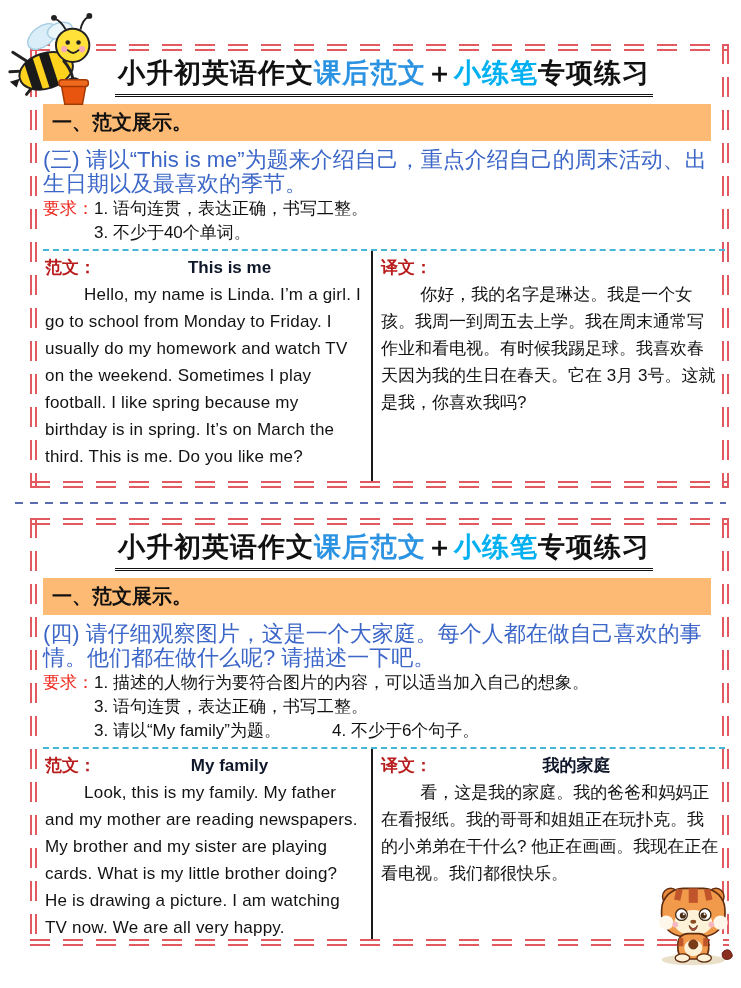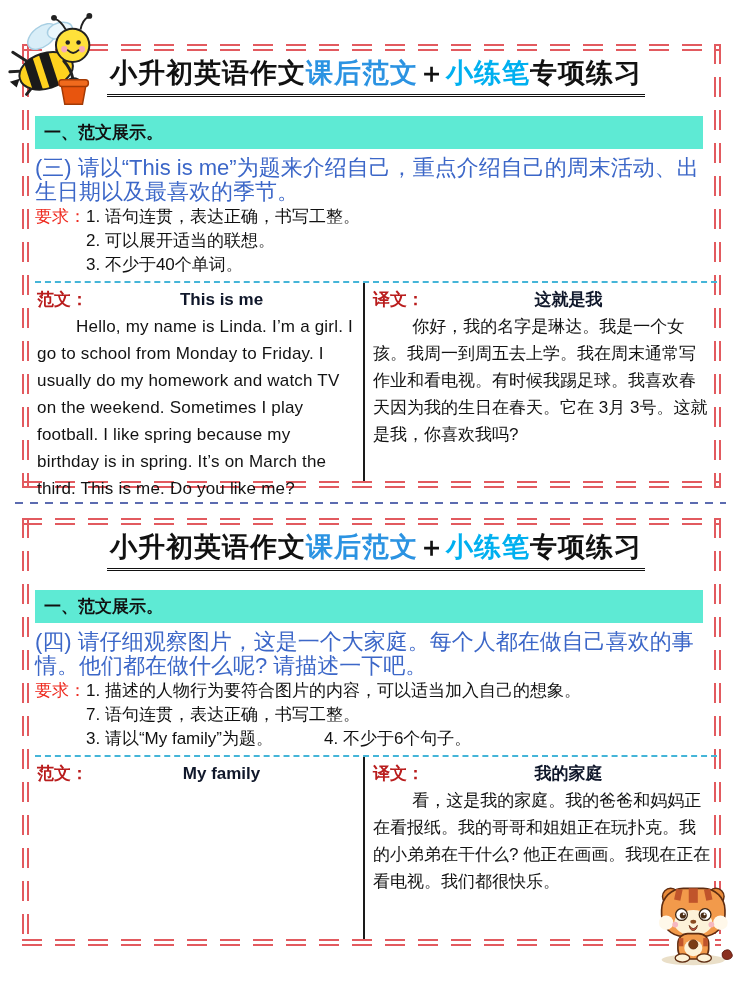--- a/index.html
+++ b/index.html
@@ -6,21 +6,21 @@
   html,body { width: 741px; height: 988px; }
   body {
     position: relative;
     background: #ffffff;
     font-family: "Liberation Sans", "DejaVu Sans", sans-serif;
     color: #111;
     overflow: hidden;
   }
 
   
-  .page { position: absolute; left: 22px; width: 699px; --bc: #e25a5f; }
+  .page { position: absolute; left: 30px; width: 699px; --bc: #e25a5f; }
   #page1 { top: 44px;  height: 444px; }
   #page2 { top: 518px; height: 428px; }
 
   .df-top, .df-bottom {
     position: absolute; left: 0; right: 0; height: 7px;
     background:
       repeating-linear-gradient(90deg, var(--bc) 0 20px, transparent 20px 33px) 0 0    / 100% 2px no-repeat,
       repeating-linear-gradient(90deg, var(--bc) 0 20px, transparent 20px 33px) 0 100% / 100% 2px no-repeat;
   }
   .df-top { top: 0; } .df-bottom { bottom: 0; }
@@ -43,24 +43,24 @@
     display: inline-block;
     font-size: 27px; font-weight: bold; letter-spacing: 1px;
     border-bottom: 3px double #111; padding: 0 3px 3px;
     white-space: nowrap;
   }
   .c-blue { color: #2b93e2; }
   .c-cyan { color: #00b0f0; }
 
   
   .section-header {
-    background: #5eead4;
-    font-weight: bold; font-size: 17px;
+    background: #fdba74;
+    font-weight: bold; font-size: 20px;
     padding: 5px 9px;
-    margin: 12px 14px 5px 0;
+    margin: 0 14px 5px 0;
   }
 
   
   .prompt {
     color: #3c67c8; font-size: 22px; line-height: 24px;
     margin: 2px 2px 1px 0;
   }
   .req { display: flex; font-size: 17px; line-height: 24px; margin-bottom: 2px; }
   .req-label { color: #ee2b20; white-space: nowrap; }
   .req-items { flex: 1; }
@@ -109,37 +109,35 @@
     </div>
 
     <div class="section-header">一、范文展示。</div>
 
     <div class="prompt">(三) 请以“This is me”为题来介绍自己，重点介绍自己的周末活动、出生日期以及最喜欢的季节。</div>
 
     <div class="req">
       <span class="req-label">要求：</span>
       <div class="req-items">
         <div>1. 语句连贯，表达正确，书写工整。</div>
-        <div>2. 可以展开适当的联想。</div>
         <div>3. 不少于40个单词。</div>
       </div>
     </div>
 
     <div class="essay-table">
       <div class="col-left">
         <div class="col-head">
           <span class="col-label">范文：</span>
           <span class="col-title">This is me</span>
         </div>
         <div class="essay-body">Hello, my name is Linda. I’m a girl. I go to school from Monday to Friday. I usually do my homework and watch TV on the weekend. Sometimes I play football. I like spring because my birthday is in spring. It’s on March the third. This is me. Do you like me?</div>
       </div>
       <div class="col-right">
         <div class="col-head">
           <span class="col-label">译文：</span>
-          <span class="col-title">这就是我</span>
         </div>
         <div class="essay-body">你好，我的名字是琳达。我是一个女孩。我周一到周五去上学。我在周末通常写作业和看电视。有时候我踢足球。我喜欢春天因为我的生日在春天。它在 3月 3号。这就是我，你喜欢我吗?</div>
       </div>
     </div>
   </div>
 </div>
 
 <div class="separator"></div>
 
 <div class="page" id="page2">
@@ -154,31 +152,32 @@
     </div>
 
     <div class="section-header">一、范文展示。</div>
 
     <div class="prompt">(四) 请仔细观察图片，这是一个大家庭。每个人都在做自己喜欢的事情。他们都在做什么呢? 请描述一下吧。</div>
 
     <div class="req">
       <span class="req-label">要求：</span>
       <div class="req-items">
         <div>1. 描述的人物行为要符合图片的内容，可以适当加入自己的想象。</div>
-        <div>7. 语句连贯，表达正确，书写工整。</div>
+        <div>3. 语句连贯，表达正确，书写工整。</div>
         <div>3. 请以“My family”为题。　　　4. 不少于6个句子。</div>
       </div>
     </div>
 
     <div class="essay-table">
       <div class="col-left">
         <div class="col-head">
           <span class="col-label">范文：</span>
           <span class="col-title">My family</span>
         </div>
+        <div class="essay-body">Look, this is my family. My father and my mother are reading newspapers. My brother and my sister are playing cards. What is my little brother doing? He is drawing a picture. I am watching TV now. We are all very happy.</div>
       </div>
       <div class="col-right">
         <div class="col-head">
           <span class="col-label">译文：</span>
           <span class="col-title">我的家庭</span>
         </div>
         <div class="essay-body">看，这是我的家庭。我的爸爸和妈妈正在看报纸。我的哥哥和姐姐正在玩扑克。我的小弟弟在干什么? 他正在画画。我现在正在看电视。我们都很快乐。</div>
       </div>
     </div>
   </div>

